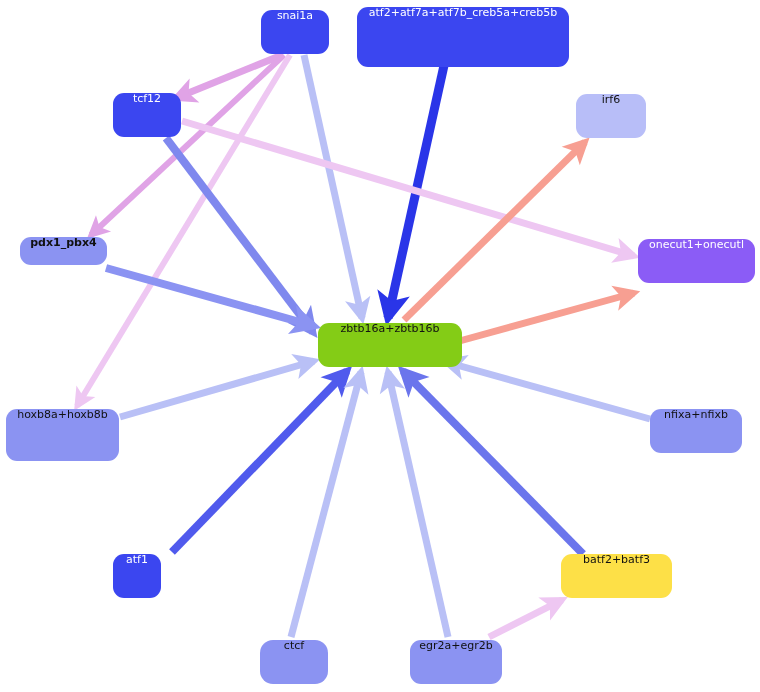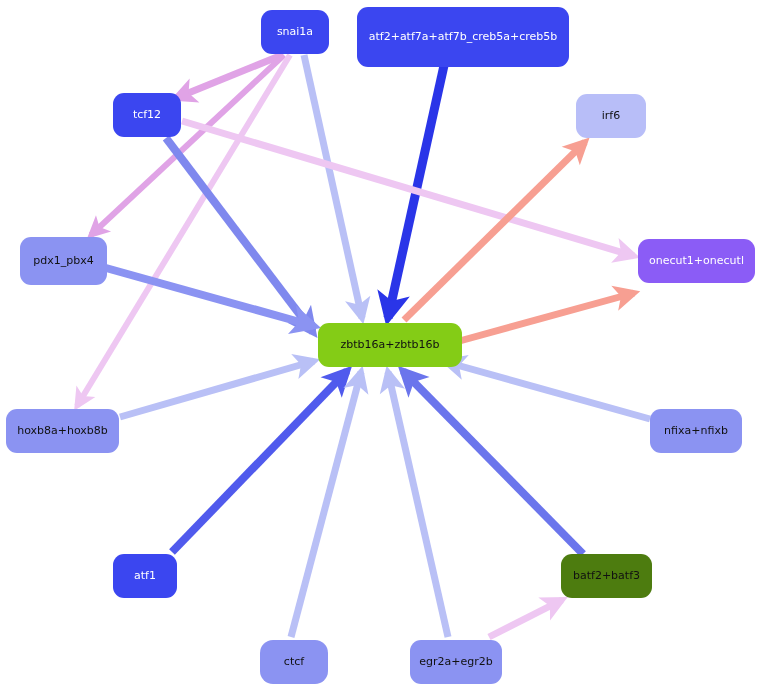--- a/index.html
+++ b/index.html
@@ -1,21 +1,21 @@
 <!DOCTYPE html>
 <html><head>
 <meta charset="utf-8">
 <style>
   html,body{margin:0;padding:0;background:#ffffff;}
   body{width:760px;height:692px;overflow:hidden;
        font-family:"DejaVu Sans","Liberation Sans",sans-serif;}
   #graph-root{position:relative;width:760px;height:692px;background:#fff;}
   svg#edges{position:absolute;left:0;top:0;width:760px;height:692px;}
   .node{position:absolute;box-sizing:border-box;display:flex;
-        align-items:center;justify-content:center;
+        align-items:flex-start;justify-content:center;
         border-radius:11px;text-align:center;white-space:nowrap;
         line-height:1.1;}
   .node-label{pointer-events:none;}
 </style>
 </head>
 <body>
 
 <div id="graph-root">
   <svg id="edges" viewBox="0 0 760 692" xmlns="http://www.w3.org/2000/svg">
     <defs id="arrow-defs">
@@ -73,39 +73,39 @@
       </div>
       <div class="node" style="left: 357px; top: 7px; width: 212px; height: 60px; background: rgb(59, 70, 240); color: rgb(255, 255, 255); font-size: 11px;">
         <span class="node-label">atf2+atf7a+atf7b_creb5a+creb5b</span>
       </div>
       <div class="node" style="left: 113px; top: 93px; width: 68px; height: 44px; background: rgb(59, 70, 240); color: rgb(255, 255, 255); font-size: 11px;">
         <span class="node-label">tcf12</span>
       </div>
       <div class="node" style="left: 576px; top: 94px; width: 70px; height: 44px; background: rgb(184, 190, 248); color: rgb(17, 17, 17); font-size: 11px;">
         <span class="node-label">irf6</span>
       </div>
-      <div class="node" style="left: 20px; top: 237px; width: 87px; height: 48px; background: rgb(139, 147, 242); color: rgb(17, 17, 17); font-size: 11px;">
+      <div class="node" style="left: 20px; top: 237px; width: 87px; height: 28px; background: rgb(139, 147, 242); color: rgb(17, 17, 17); font-size: 11px; font-weight: bold;">
         <span class="node-label">pdx1_pbx4</span>
       </div>
       <div class="node" style="left: 638px; top: 239px; width: 117px; height: 44px; background: #8b5cf6; color: rgb(255, 255, 255); font-size: 11px;">
         <span class="node-label">onecut1+onecutl</span>
       </div>
       <div class="node" style="left: 318px; top: 323px; width: 144px; height: 44px; background: #84cc16; color: rgb(17, 17, 17); font-size: 11px;">
         <span class="node-label">zbtb16a+zbtb16b</span>
       </div>
-      <div class="node" style="left: 6px; top: 409px; width: 113px; height: 44px; background: rgb(139, 147, 242); color: rgb(17, 17, 17); font-size: 11px;">
+      <div class="node" style="left: 6px; top: 409px; width: 113px; height: 52px; background: rgb(139, 147, 242); color: rgb(17, 17, 17); font-size: 11px;">
         <span class="node-label">hoxb8a+hoxb8b</span>
       </div>
       <div class="node" style="left: 650px; top: 409px; width: 92px; height: 44px; background: rgb(139, 147, 242); color: rgb(17, 17, 17); font-size: 11px;">
         <span class="node-label">nfixa+nfixb</span>
       </div>
-      <div class="node" style="left: 113px; top: 554px; width: 64px; height: 44px; background: rgb(59, 70, 240); color: rgb(255, 255, 255); font-size: 11px;">
+      <div class="node" style="left: 113px; top: 554px; width: 48px; height: 44px; background: rgb(59, 70, 240); color: rgb(255, 255, 255); font-size: 11px;">
         <span class="node-label">atf1</span>
       </div>
-      <div class="node" style="left: 561px; top: 554px; width: 91px; height: 44px; background: #4d7c0f; color: rgb(17, 17, 17); font-size: 11px;">
+      <div class="node" style="left: 561px; top: 554px; width: 111px; height: 44px; background: #fde047; color: rgb(17, 17, 17); font-size: 11px;">
         <span class="node-label">batf2+batf3</span>
       </div>
       <div class="node" style="left: 260px; top: 640px; width: 68px; height: 44px; background: rgb(139, 147, 242); color: rgb(17, 17, 17); font-size: 11px; border-radius: 13px;">
         <span class="node-label">ctcf</span>
       </div>
       <div class="node" style="left: 410px; top: 640px; width: 92px; height: 44px; background: rgb(139, 147, 242); color: rgb(17, 17, 17); font-size: 11px;">
         <span class="node-label">egr2a+egr2b</span>
       </div>
     </div>
 </div>

